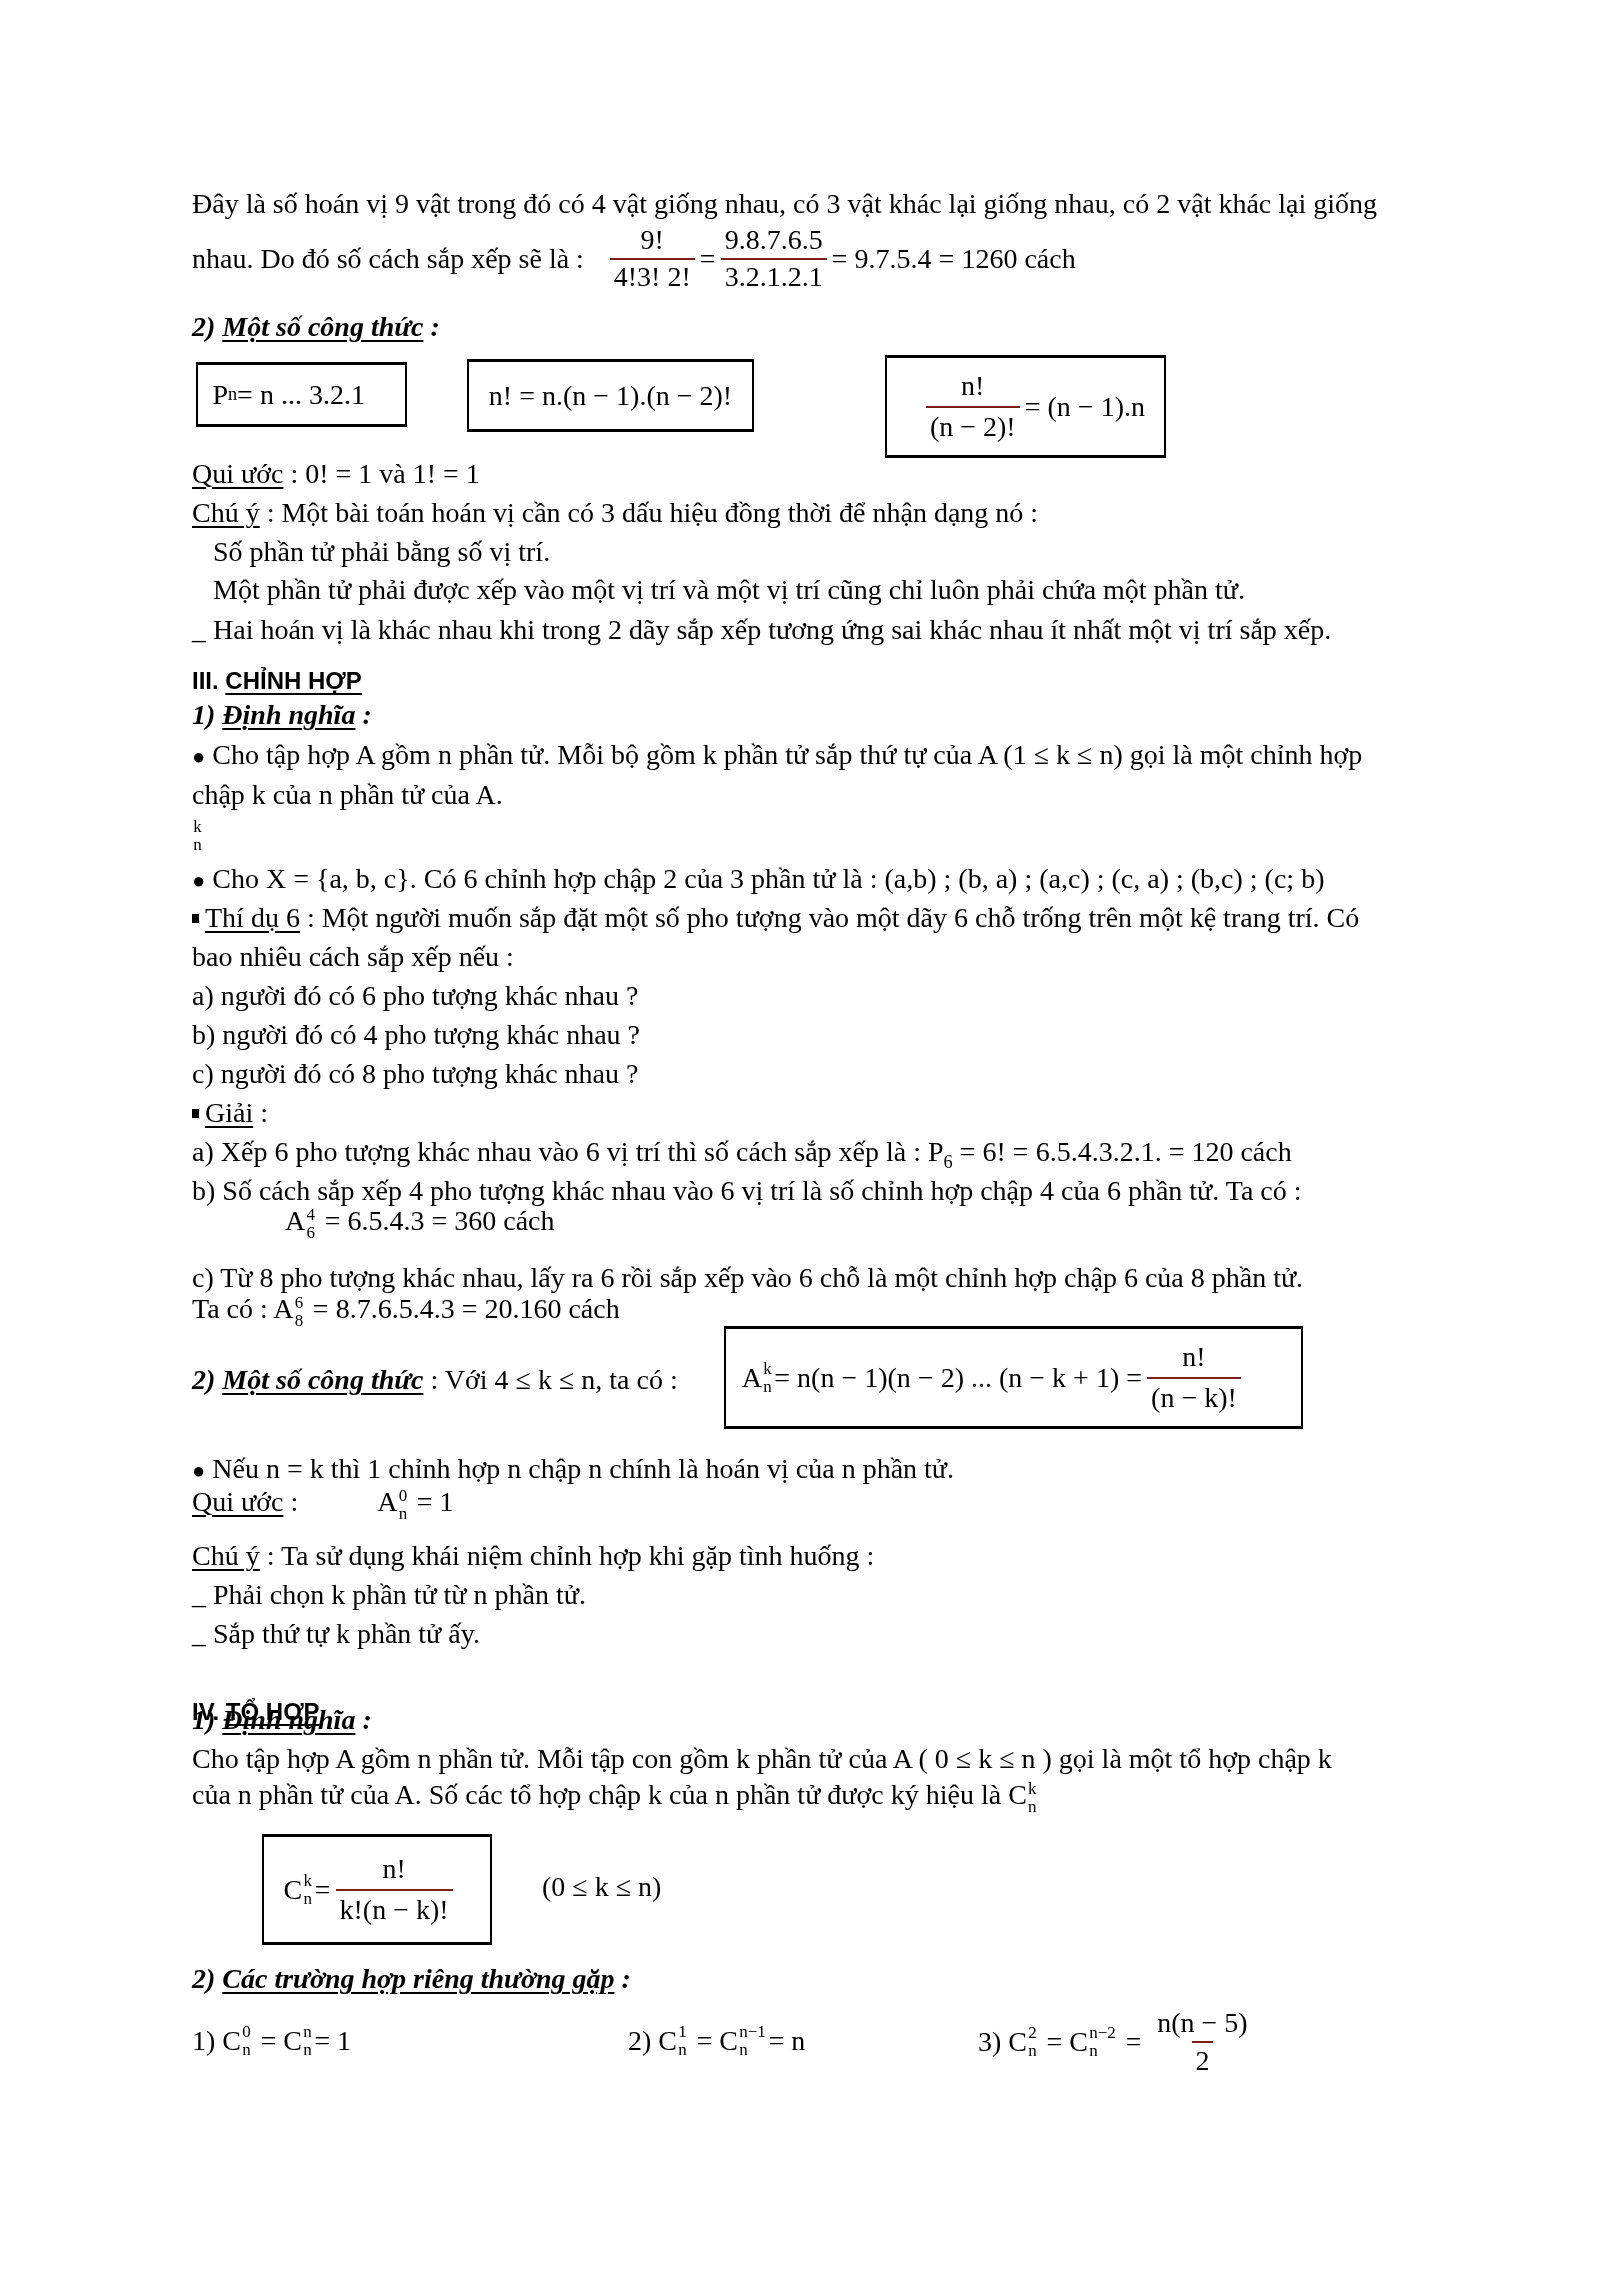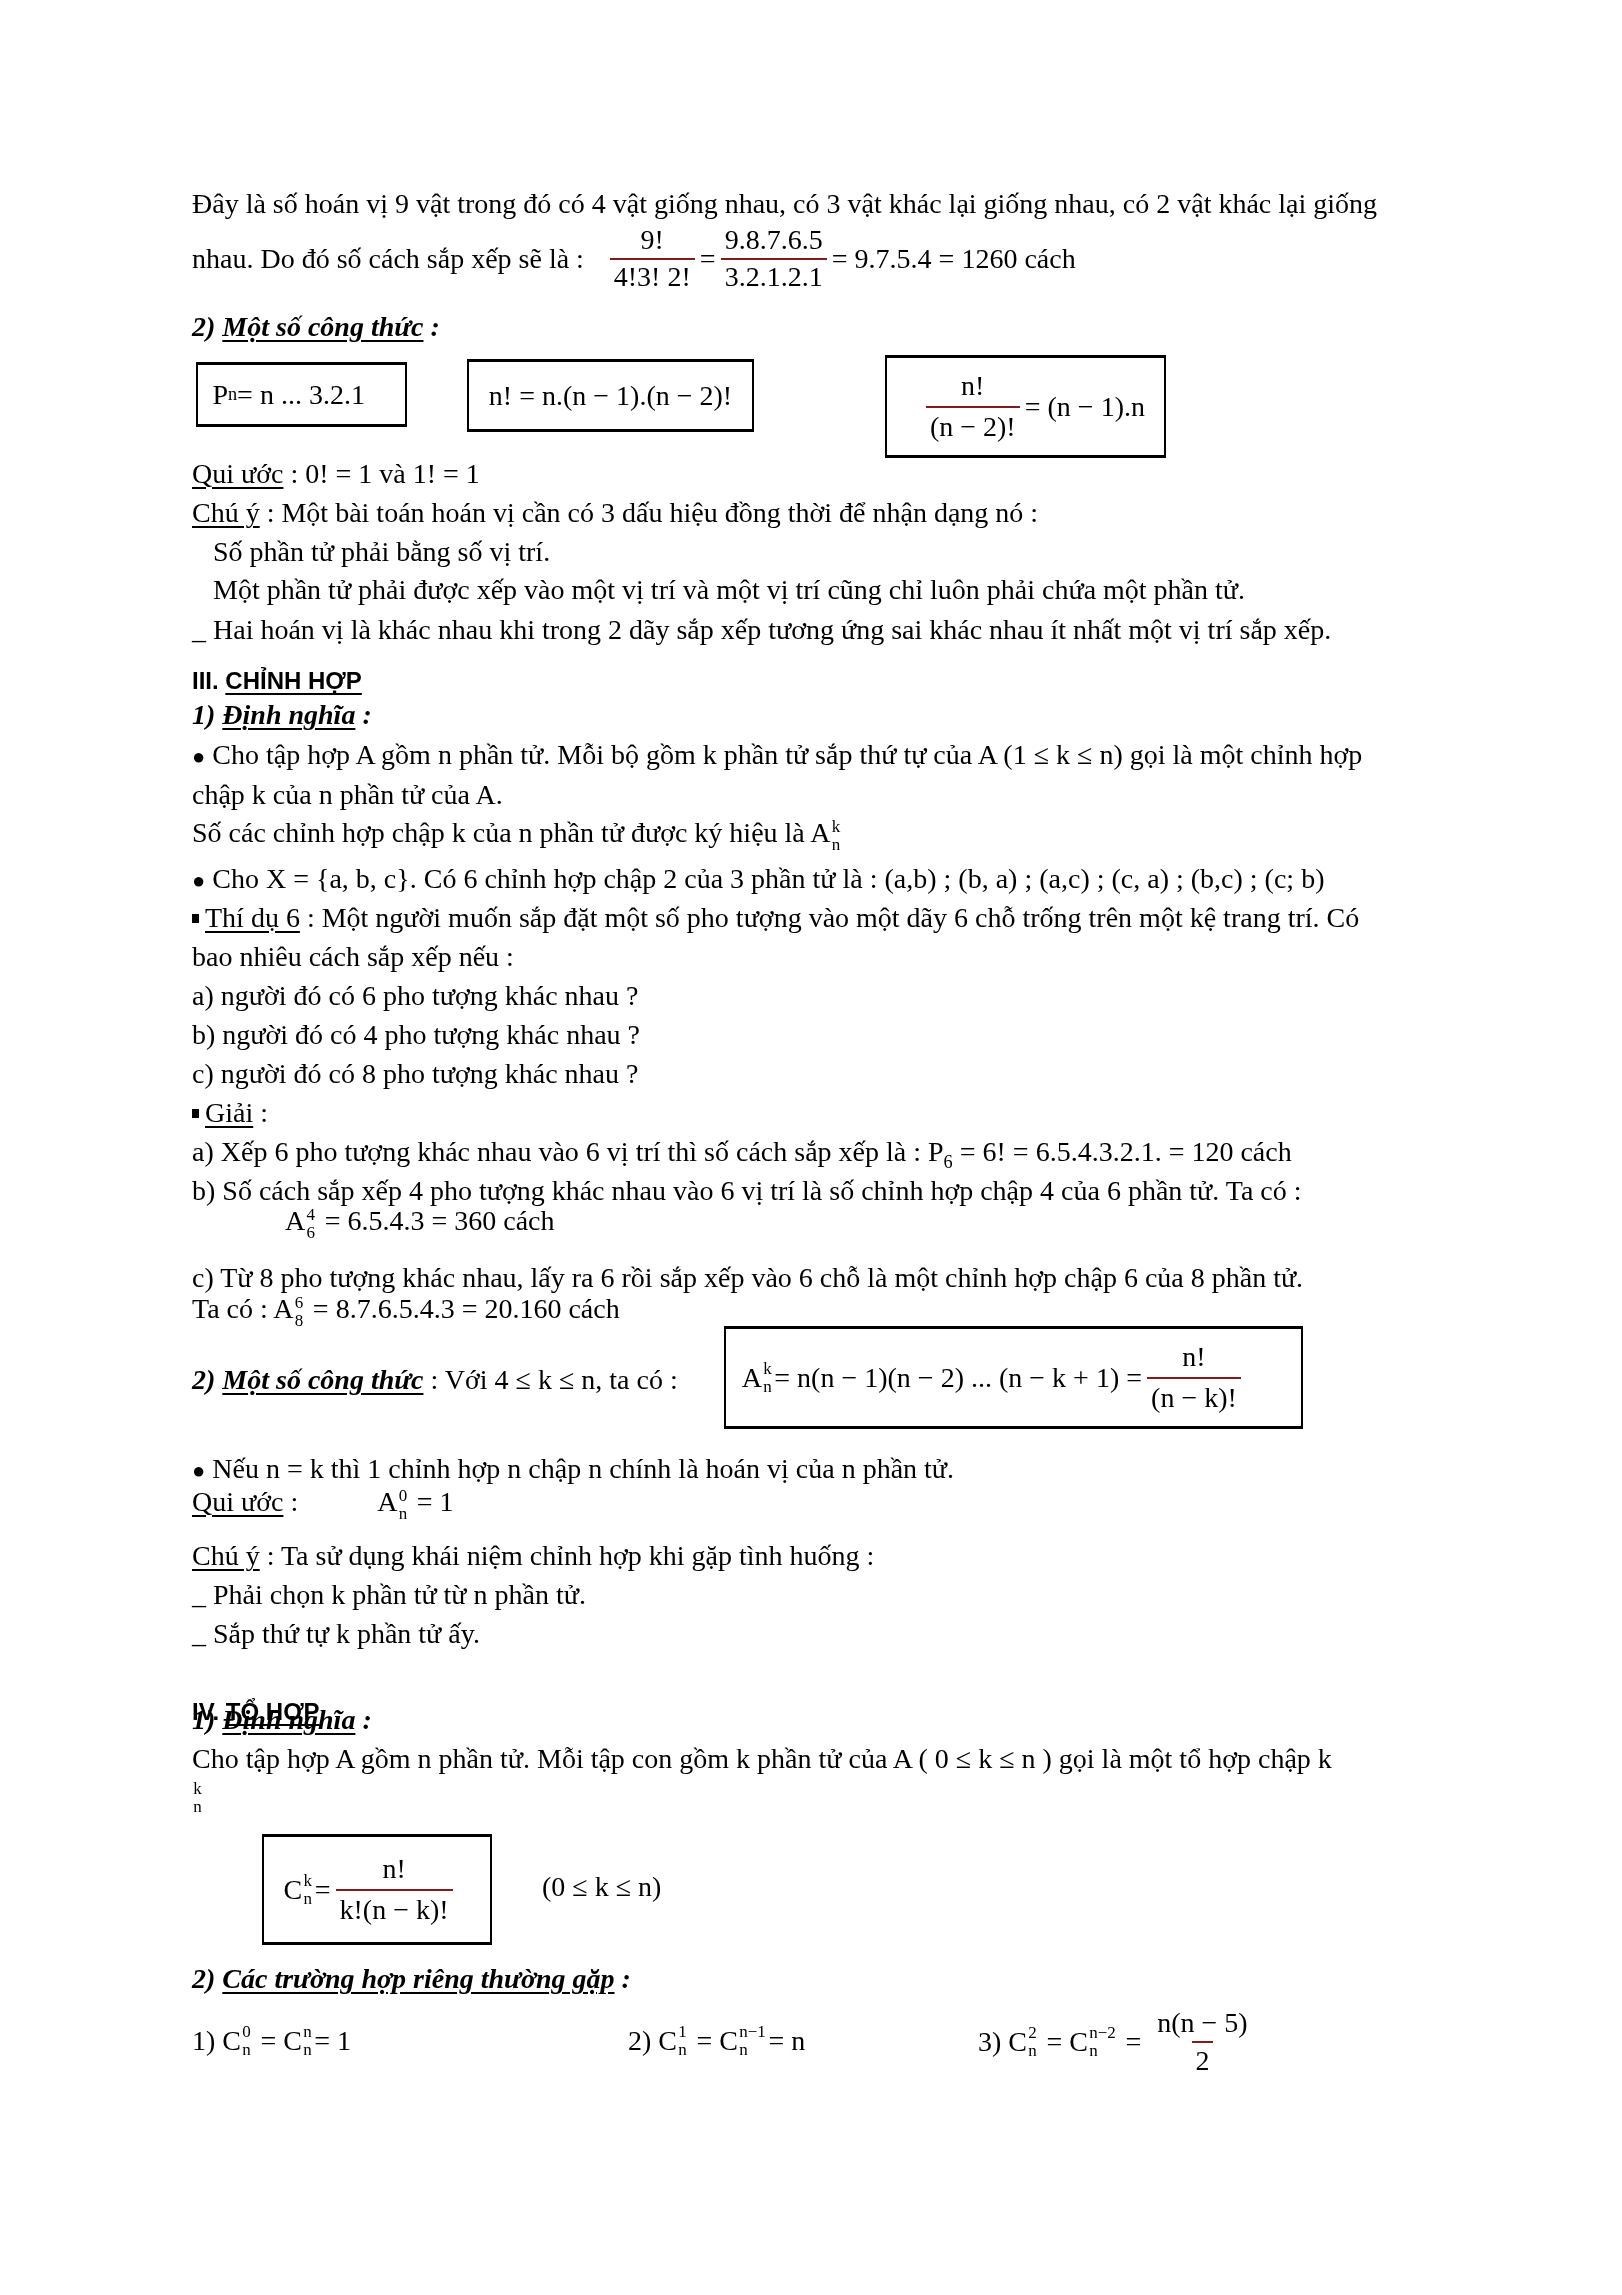--- a/index.html
+++ b/index.html
@@ -80,21 +80,21 @@
 <div class="ln bi" style="top:701px;">
   <span>1)</span>
   <span class="u">Định nghĩa</span><span> :</span>
 </div>
 <div class="ln" style="top:741px;">
   <span class="bullet">●</span>
   <span>Cho tập hợp A gồm n phần tử. Mỗi bộ gồm k phần tử sắp thứ tự của A (1 ≤ k ≤ n) gọi là một chỉnh hợp</span>
 </div>
 <div class="ln" style="top:781px;">chập k của n phần tử của A.</div>
 <div class="ln" style="top:818px;">
-  <span>Số các chỉnh hợp chập k của n phần tử được ký hiệu là  A</span><span class="sup-sub">
+  <span class="sup-sub">
       <span>k</span>
       <span>n</span>
     </span>
 </div>
 <div class="ln" style="top:865px;">
   <span class="bullet">●</span>
   <span>Cho X = {a, b, c}. Có 6 chỉnh hợp chập 2 của 3 phần tử  là : (a,b) ; (b, a) ; (a,c) ; (c, a) ; (b,c) ; (c; b)</span>
 </div>
 <div class="ln" style="top:904px;">
   <span class="dot"></span><span class="u">Thí dụ 6</span><span> : Một người muốn sắp đặt một số pho tượng vào một dãy 6 chỗ trống trên một kệ trang trí. Có</span>
@@ -161,21 +161,21 @@
 <div class="ln hd" style="top:1673px;margin-top:27px;">
   <span>IV.</span>
   <span class="u">TỔ HỢP</span>
 </div>
 <div class="ln bi" style="top:1706px;">
   <span>1)</span>
   <span class="u">Định nghĩa</span><span> :</span>
 </div>
 <div class="ln" style="top:1745px;">Cho tập hợp A gồm n phần tử. Mỗi tập con gồm k phần tử của A ( 0 ≤ k ≤ n ) gọi là một tổ hợp chập k</div>
 <div class="ln" style="top:1780px;">
-  <span class="sup-sub">
+  <span>của n phần tử của A. Số các tổ hợp chập k của n phần tử được ký hiệu là  C</span><span class="sup-sub">
       <span>k</span>
       <span>n</span>
     </span>
 </div>
 
 <div class="box" style="left:262px; top:1834px; width:230px; height:111px; display:flex; align-items:center; padding-left:19.6px;">
   <span>C</span>
     <span class="sup-sub">
       <span>k</span>
       <span>n</span>

